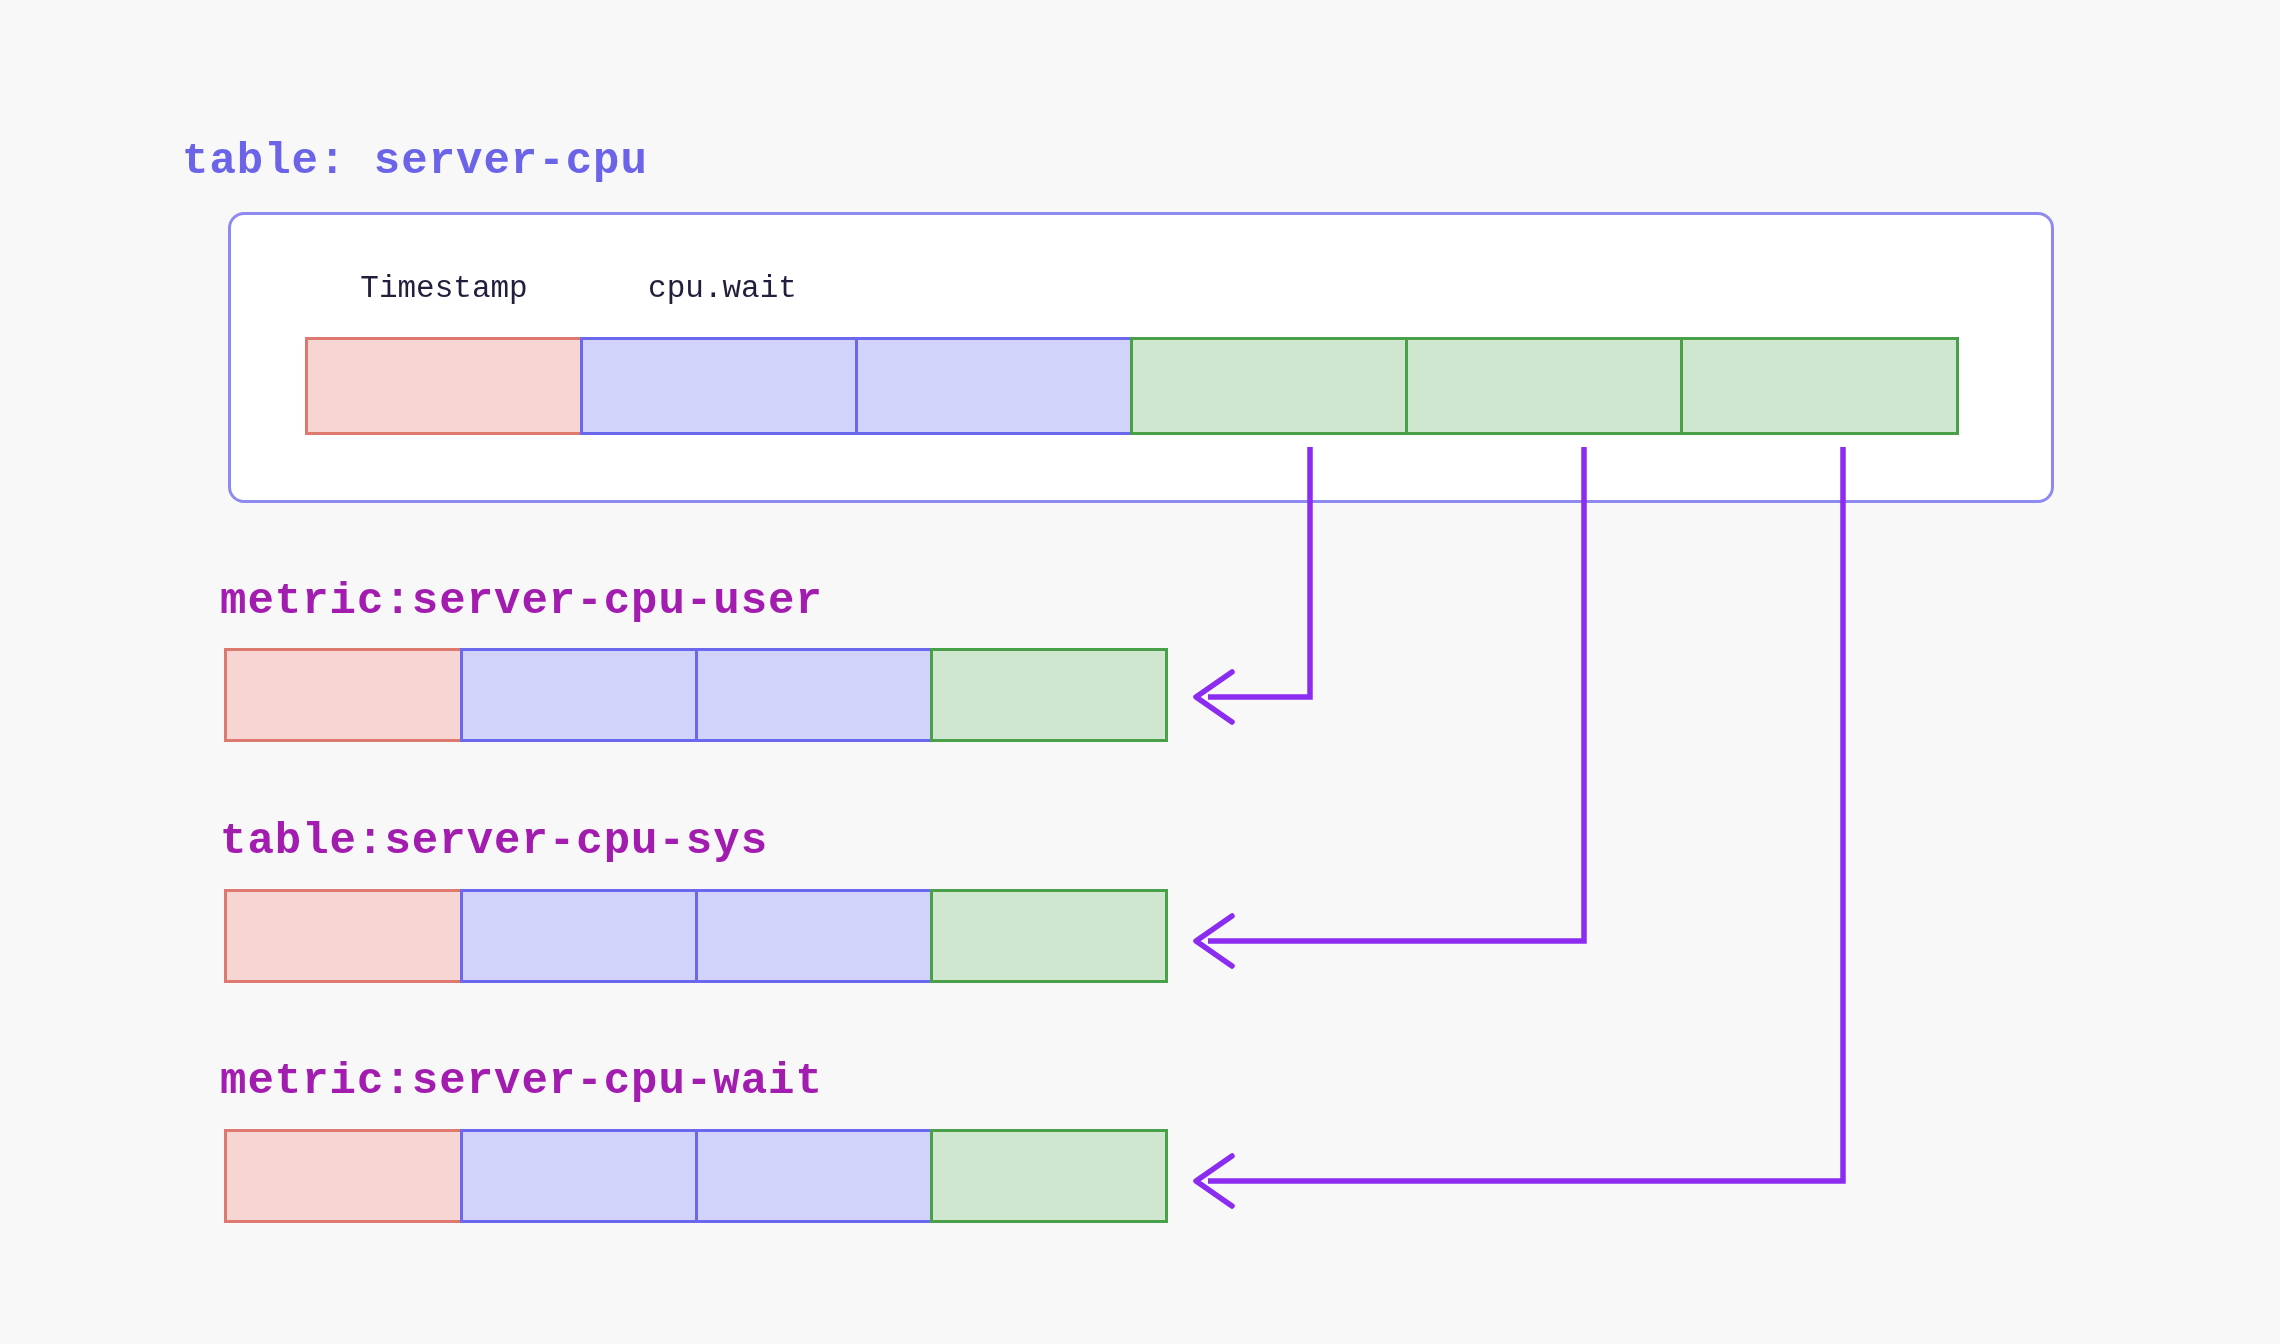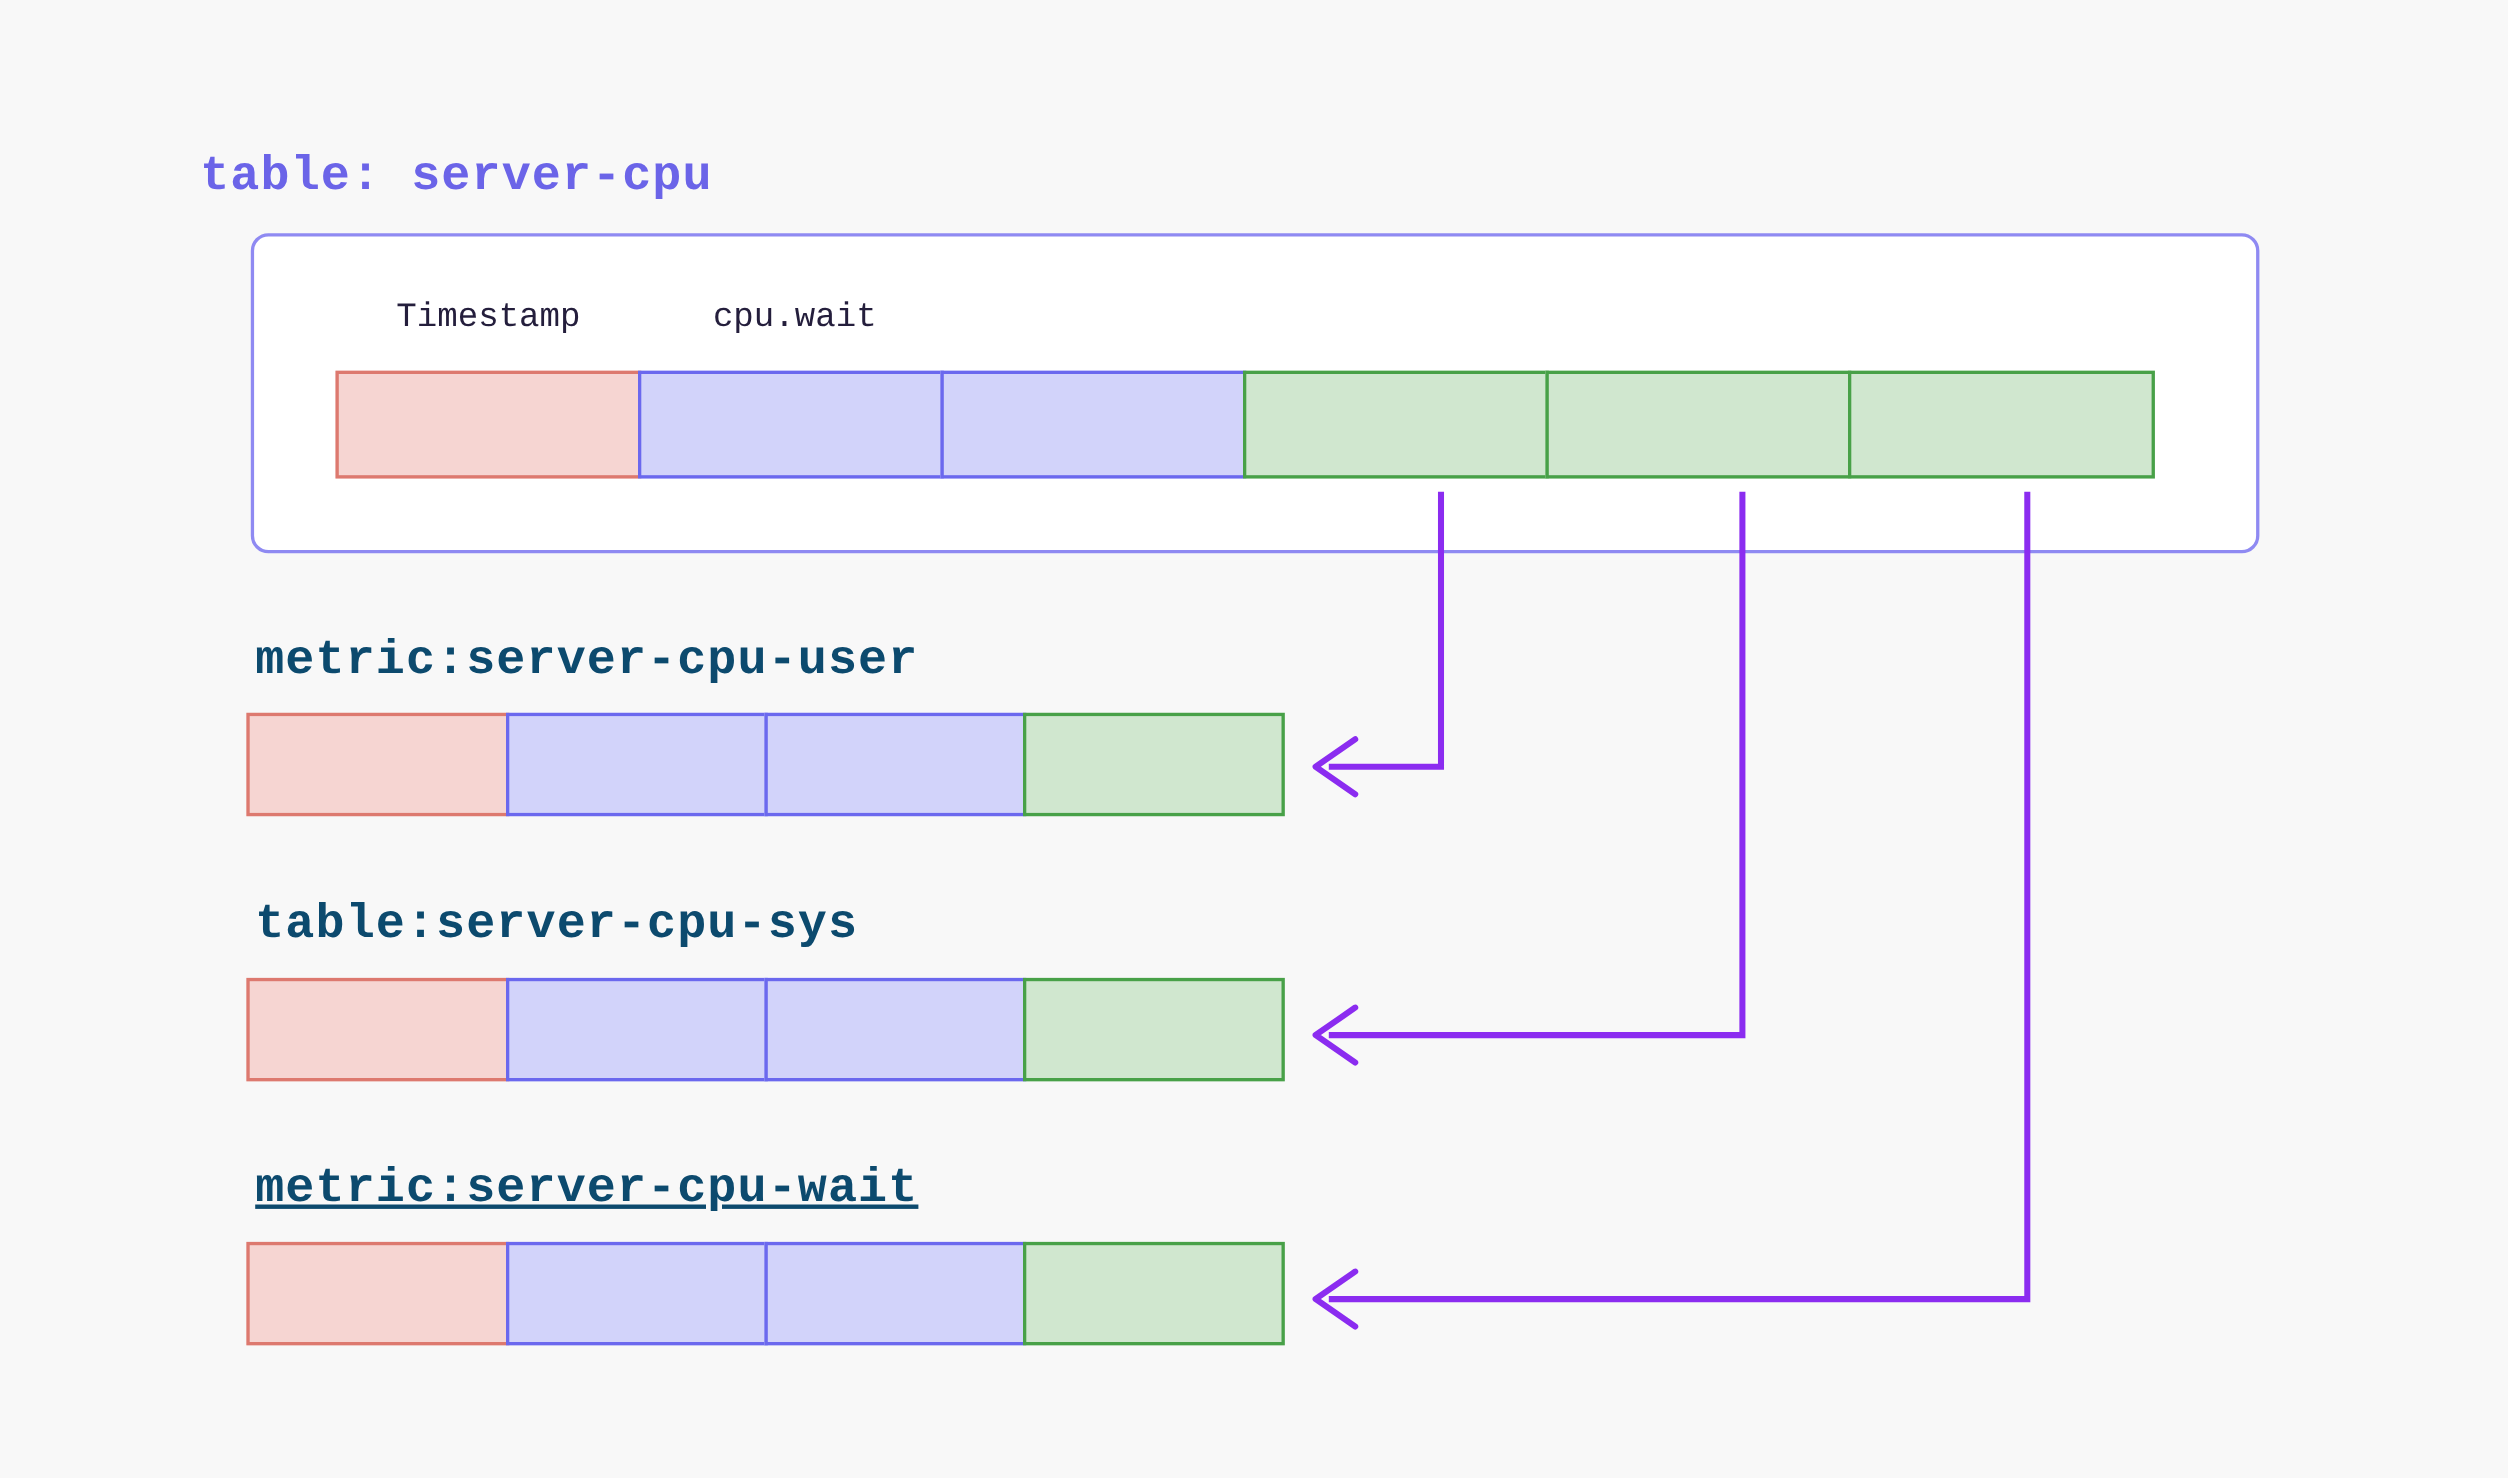--- a/index.html
+++ b/index.html
@@ -10,23 +10,23 @@
     position:relative;overflow:hidden;
   }
   .abs{position:absolute;}
   
   .diagram-title{
     left:182px;top:136px;
     font-size:44px;font-weight:bold;letter-spacing:1px;
     color:#6b64e8;white-space:pre;
   }
   .metric-title{
-    left:232px;
+    left:220px;
     font-size:44px;font-weight:bold;letter-spacing:1px;
-    color:#0c4a6e;white-space:pre;
+    color:#a21caf;white-space:pre;
   }
   
   .table-box{
     left:228px;top:212px;width:1820px;height:285px;
     background:#ffffff;
     border:3px solid #8f8af2;
     border-radius:16px;
   }
   
   .header-row{
@@ -82,21 +82,21 @@
 </div>
 
 <div class="abs metric-title" style="top:816px;">table:server-cpu-sys</div>
 <div class="abs row metric-row" style="top:889px;">
   <div class="cell cell-timestamp mw"></div>
   <div class="cell cell-label mw2"></div>
   <div class="cell cell-label mw2"></div>
   <div class="cell cell-value mw2"></div>
 </div>
 
-<div class="abs metric-title" style="top:1056px;text-decoration:underline;">metric:server-cpu-wait</div>
+<div class="abs metric-title" style="top:1056px;">metric:server-cpu-wait</div>
 <div class="abs row metric-row" style="top:1129px;">
   <div class="cell cell-timestamp mw"></div>
   <div class="cell cell-label mw2"></div>
   <div class="cell cell-label mw2"></div>
   <div class="cell cell-value mw2"></div>
 </div>
 
 <svg class="abs arrow-layer" width="2280" height="1344" viewBox="0 0 2280 1344">
   <g stroke="#8b2cf0" stroke-width="5.5" fill="none">
 

